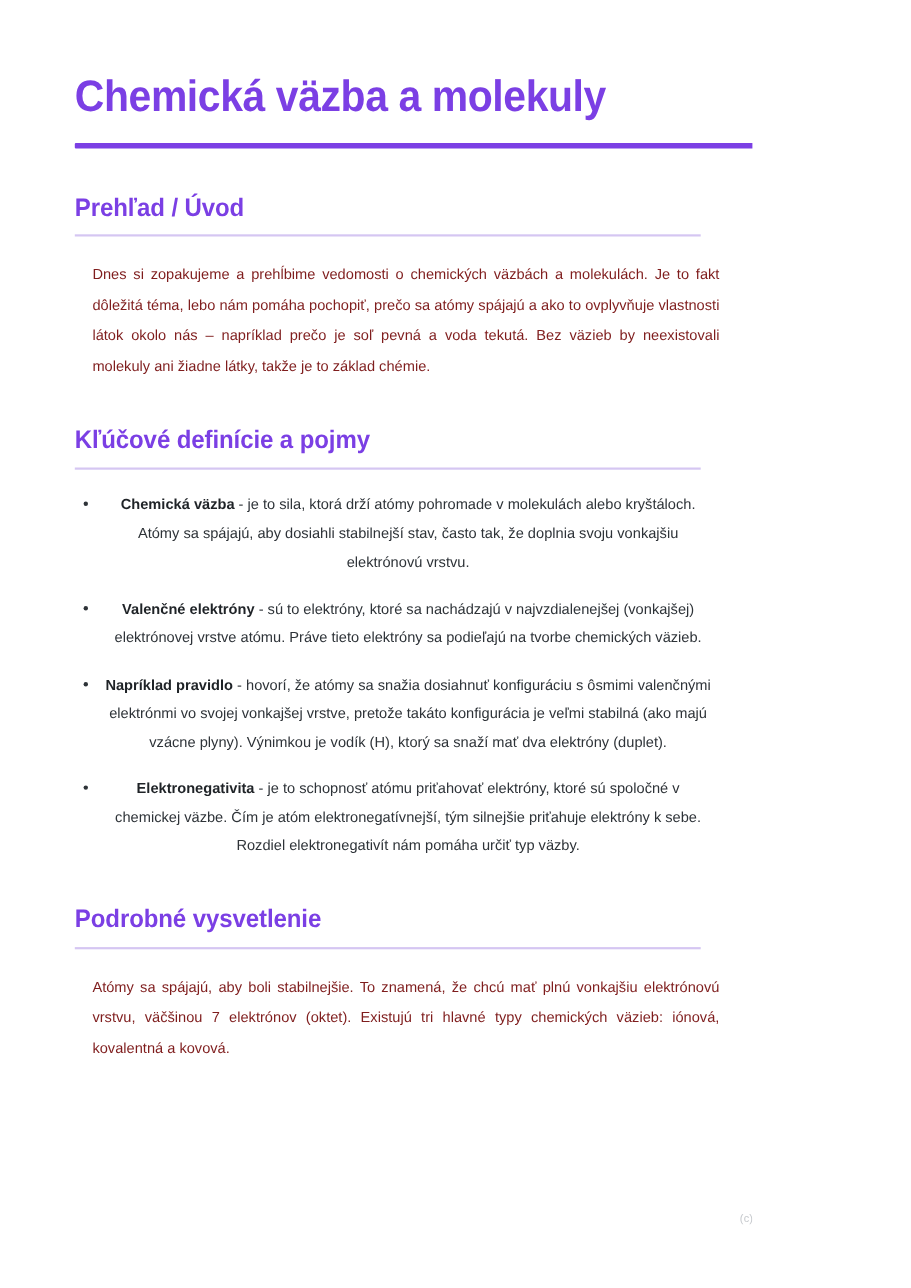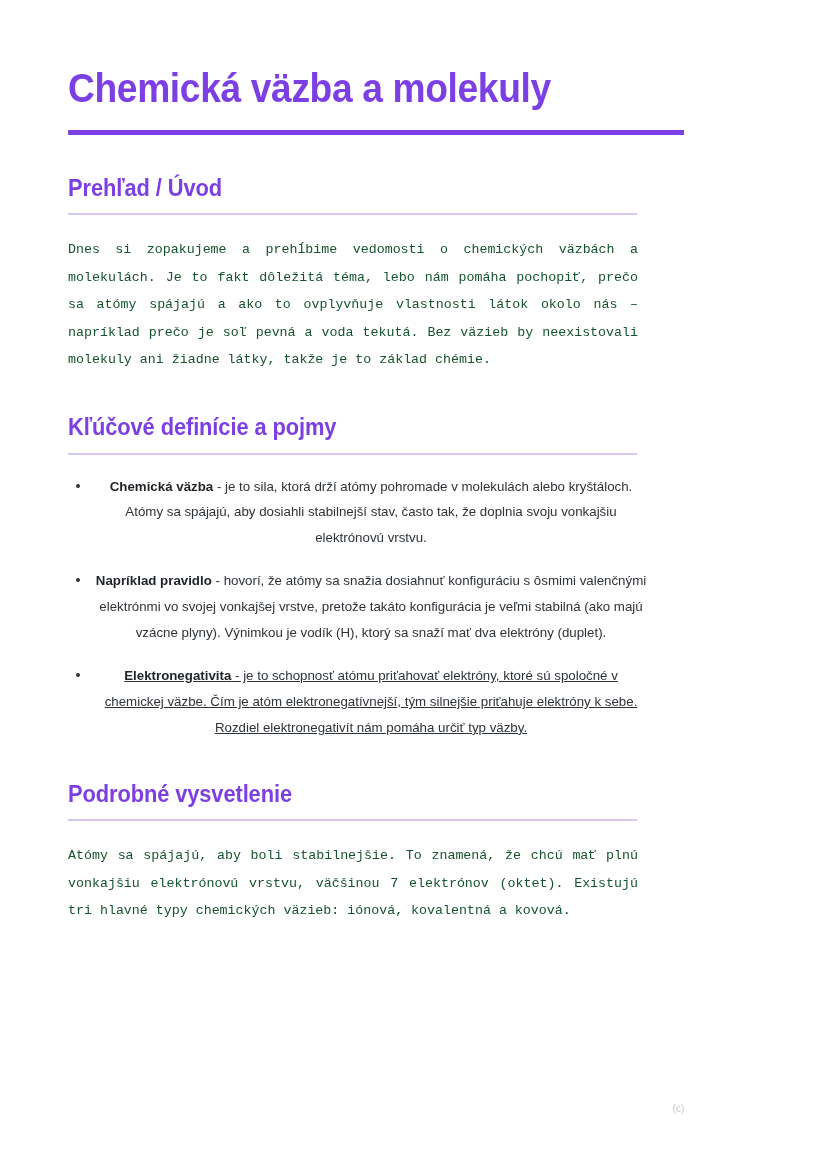--- a/index.html
+++ b/index.html
@@ -83,48 +83,47 @@
   }
   .section-rule {
     margin-top: 11px;
     width: 569px;
     height: 2px;
     background: #d5c6f2;
   }
 
   
   .para {
-    margin: 21px 0 0 0;
+    margin: 21px 0 0 16px;
     width: 570px;
     font-size: 13.3px;
     line-height: 2.07;
-    color: #14532d;
+    color: #7f1d1d;
     text-align: justify;
     text-justify: inter-word;
-    font-family: Liberation Mono, monospace;
   }
   .para:last-child { margin-bottom: 0; }
 
   
   .bullets {
     margin: 19px 0 0 0;
     padding: 0;
     list-style: none;
     width: 580px;
   }
   .bullet-item {
     position: relative;
     padding-left: 26px;
     margin-bottom: 17px;
     font-size: 13.3px;
     line-height: 1.95;
     color: #2e3338;
     text-align: center;
   }
-  .bullet-item:last-child { margin-bottom: 0; text-decoration: underline; }
+  .bullet-item:last-child { margin-bottom: 0; }
   .bullet-dot {
     position: absolute;
     left: 8px;
     top: 10px;
     width: 4px;
     height: 4px;
     border-radius: 50%;
     background: #2e3338;
   }
   .term {
@@ -172,20 +171,24 @@
       <div class="section-rule"></div>
 
       <ul class="bullets">
 
         <li class="bullet-item">
           <span class="bullet-dot"></span>
           <span class="term">Chemická väzba</span><span> - je to sila, ktorá drží atómy pohromade v molekulách alebo kryštáloch. Atómy sa spájajú, aby dosiahli stabilnejší stav, často tak, že doplnia svoju vonkajšiu elektrónovú vrstvu.</span>
         </li>
 
 
+        <li class="bullet-item">
+          <span class="bullet-dot"></span>
+          <span class="term">Valenčné elektróny</span><span> - sú to elektróny, ktoré sa nachádzajú v najvzdialenejšej (vonkajšej) elektrónovej vrstve atómu. Práve tieto elektróny sa podieľajú na tvorbe chemických väzieb.</span>
+        </li>
 
         <li class="bullet-item">
           <span class="bullet-dot"></span>
           <span class="term">Napríklad pravidlo</span><span> - hovorí, že atómy sa snažia dosiahnuť konfiguráciu s ôsmimi valenčnými elektrónmi vo svojej vonkajšej vrstve, pretože takáto konfigurácia je veľmi stabilná (ako majú vzácne plyny). Výnimkou je vodík (H), ktorý sa snaží mať dva elektróny (duplet).</span>
         </li>
 
         <li class="bullet-item">
           <span class="bullet-dot"></span>
           <span class="term">Elektronegativita</span><span> - je to schopnosť atómu priťahovať elektróny, ktoré sú spoločné v chemickej väzbe. Čím je atóm elektronegatívnejší, tým silnejšie priťahuje elektróny k sebe. Rozdiel elektronegativít nám pomáha určiť typ väzby.</span>
         </li>

